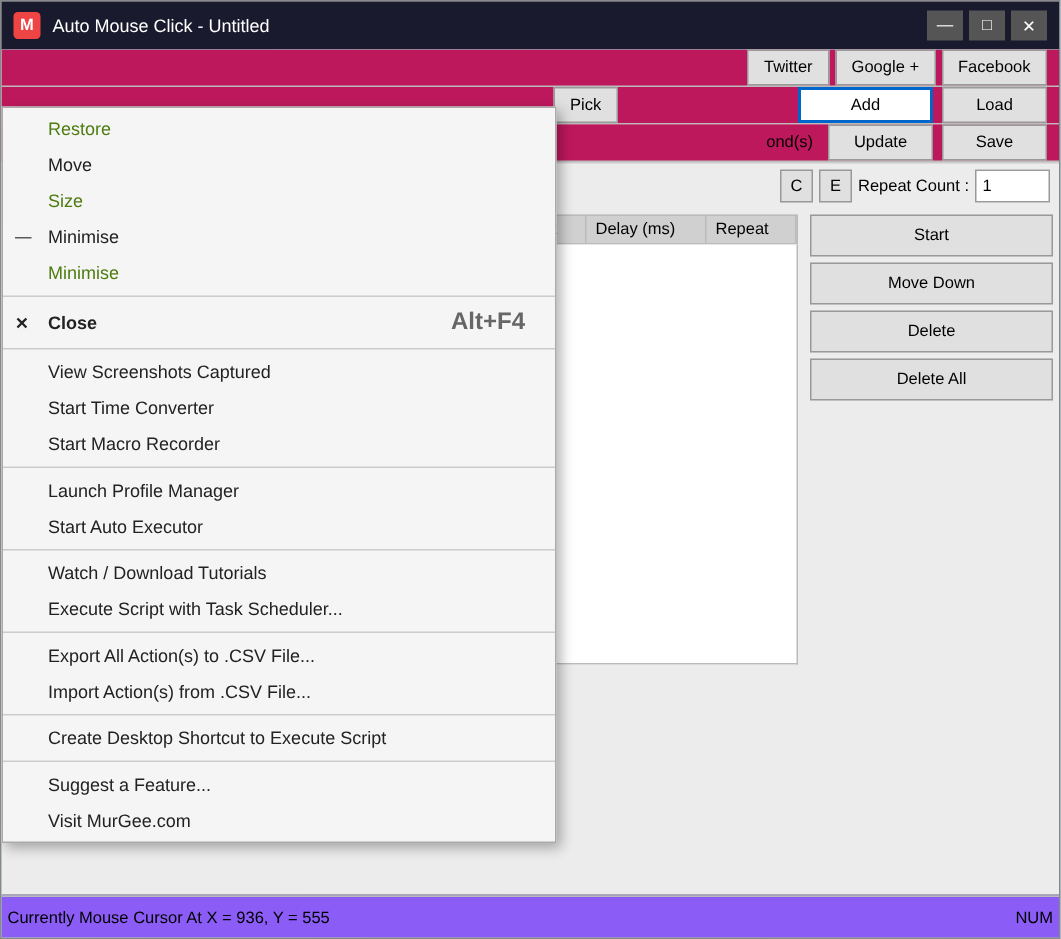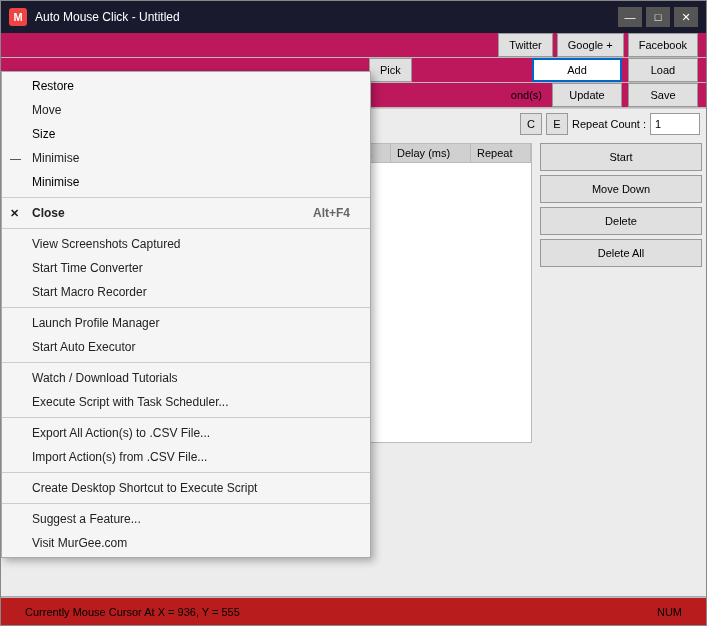--- a/index.html
+++ b/index.html
@@ -200,25 +200,25 @@
       font-size: 11px;
     }
 
     
     .status-bar {
       position: absolute;
       bottom: 0;
       left: 0;
       right: 0;
       height: 28px;
-      background: #b91c1c;
+      background: #8b5cf6;
       border-top: 1px solid #bbb;
       display: flex;
       align-items: center;
-      padding: 0 24px;
+      padding: 0 4px;
       font-size: 11px;
       justify-content: space-between;
     }
 
     
     .context-menu {
       position: absolute;
       top: 38px;
       left: 0;
       width: 370px;
@@ -231,30 +231,30 @@
 
     .menu-item {
       padding: 5px 20px 5px 30px;
       font-size: 12px;
       cursor: pointer;
       display: flex;
       align-items: center;
       justify-content: space-between;
       color: #222;
     }
-    .menu-item.disabled { color: #000000; cursor: default; }
+    .menu-item.disabled { color: #4d7c0f; cursor: default; }
 
     .menu-separator {
       height: 1px;
       background: #ccc;
       margin: 3px 0;
     }
 
     .menu-item-shortcut {
-      font-size: 12px;
+      font-size: 16px;
       color: #666;
       margin-left: 33px;
     }
 
     .menu-item-bold { font-weight: bold; }
   </style>
 </head>
 <body>
 
 <div class="window">

